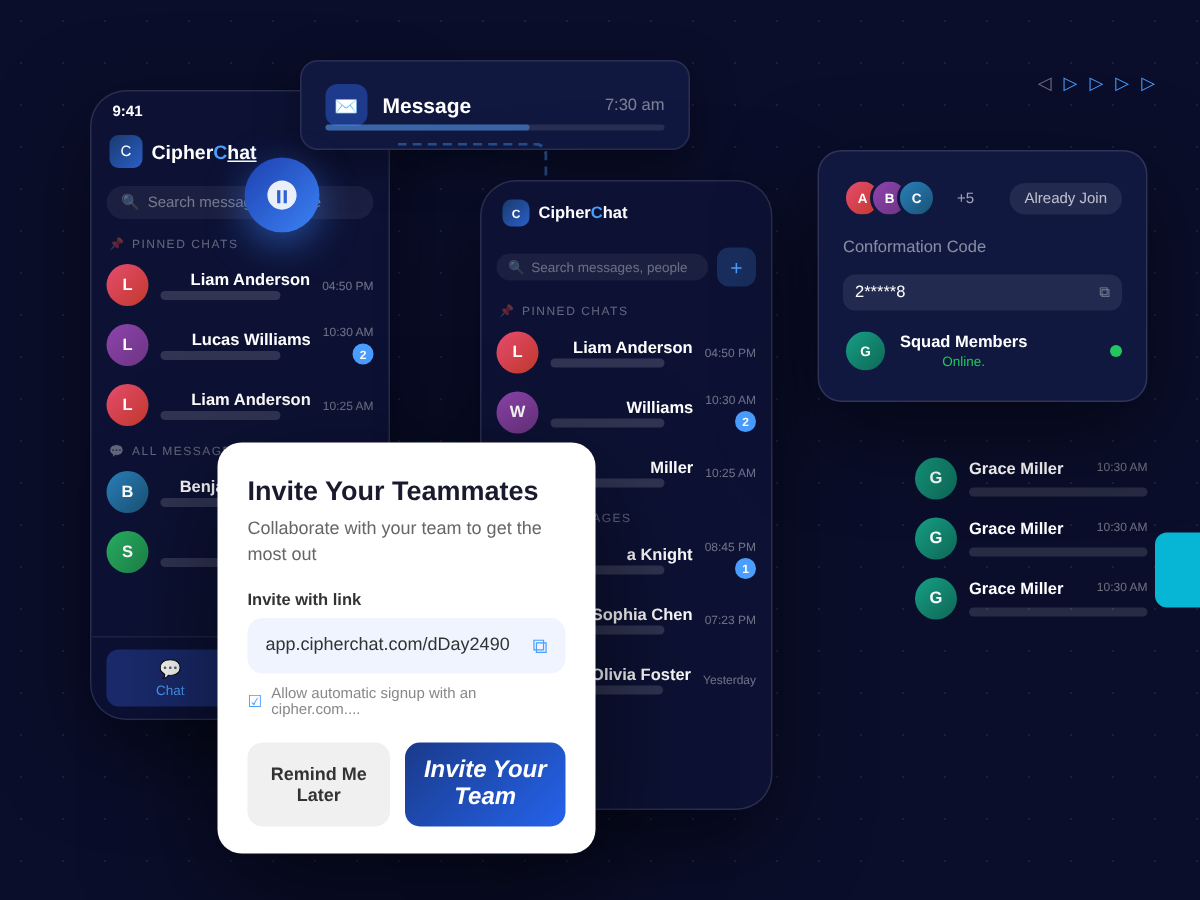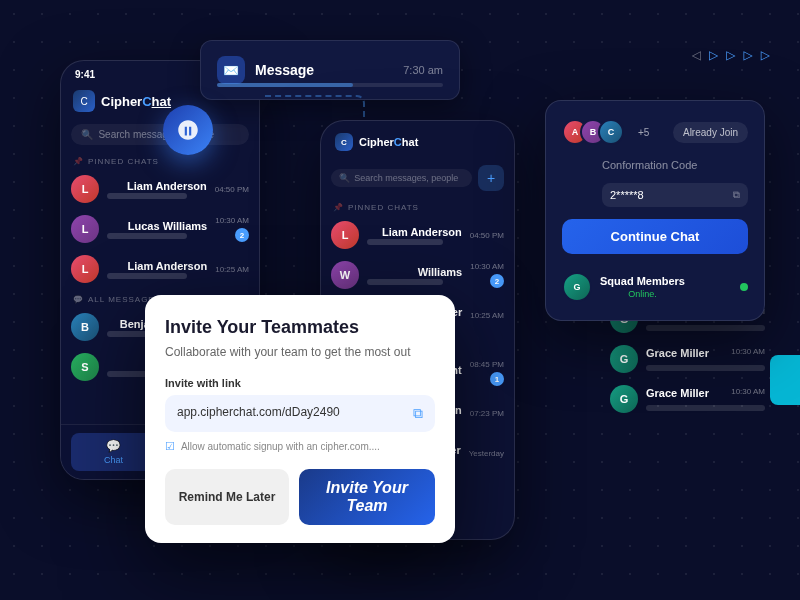--- a/index.html
+++ b/index.html
@@ -359,21 +359,20 @@
       font-size: 10px;
       padding: 5px 10px;
       border-radius: 20px;
       cursor: pointer;
     }
     .form-row {
       display: flex;
       align-items: center;
       gap: 8px;
       margin-bottom: 12px;
-      margin-left: 40px;
     }
     .form-label {
       font-size: 11px;
       color: rgba(255,255,255,0.5);
       white-space: nowrap;
     }
     .form-input {
       flex: 1;
       background: rgba(255,255,255,0.08);
       border: none;
@@ -406,21 +405,21 @@
       color: white;
       margin-bottom: 2px;
     }
     .online-status { font-size: 9px; color: #22c55e; text-align: center; }
 
     
     .invite-modal {
       position: absolute;
       top: 295px;
       left: 145px;
-      width: 310px;
+      width: 252px;
       background: white;
       border-radius: 16px;
       padding: 22px 20px 18px;
       box-shadow: 0 25px 80px rgba(0,0,0,0.6);
       z-index: 30;
     }
     .invite-title {
       font-size: 18px;
       font-weight: 700;
       color: #1a1a2e;
@@ -800,21 +799,20 @@
   </div>
   <div class="form-row">
     <span class="form-label">Conformation Code</span>
   </div>
   <div class="form-row">
     <div class="form-input">
       <span>2*****8</span>
       <span class="copy-icon">⧉</span>
     </div>
   </div>
-  <button class="continue-btn">Continue Chat</button>
   <div class="squad-section">
     <div style="display:flex;align-items:center;gap:8px;">
       <div class="member-avatar" style="background:linear-gradient(135deg,#16a085,#0e6655);width:30px;height:30px;">G</div>
       <div>
         <div class="squad-title">Squad Members</div>
         <div class="online-status">Online.</div>
       </div>
       <div style="margin-left:auto;width:8px;height:8px;background:#22c55e;border-radius:50%;"></div>
     </div>
   </div>

